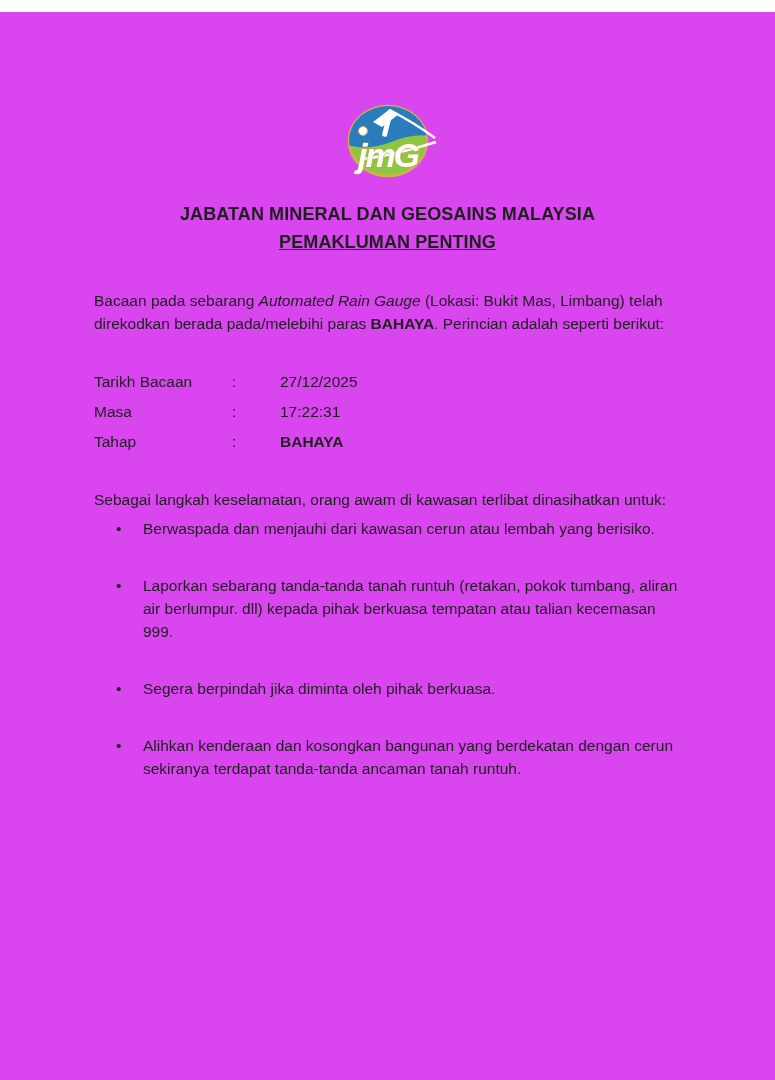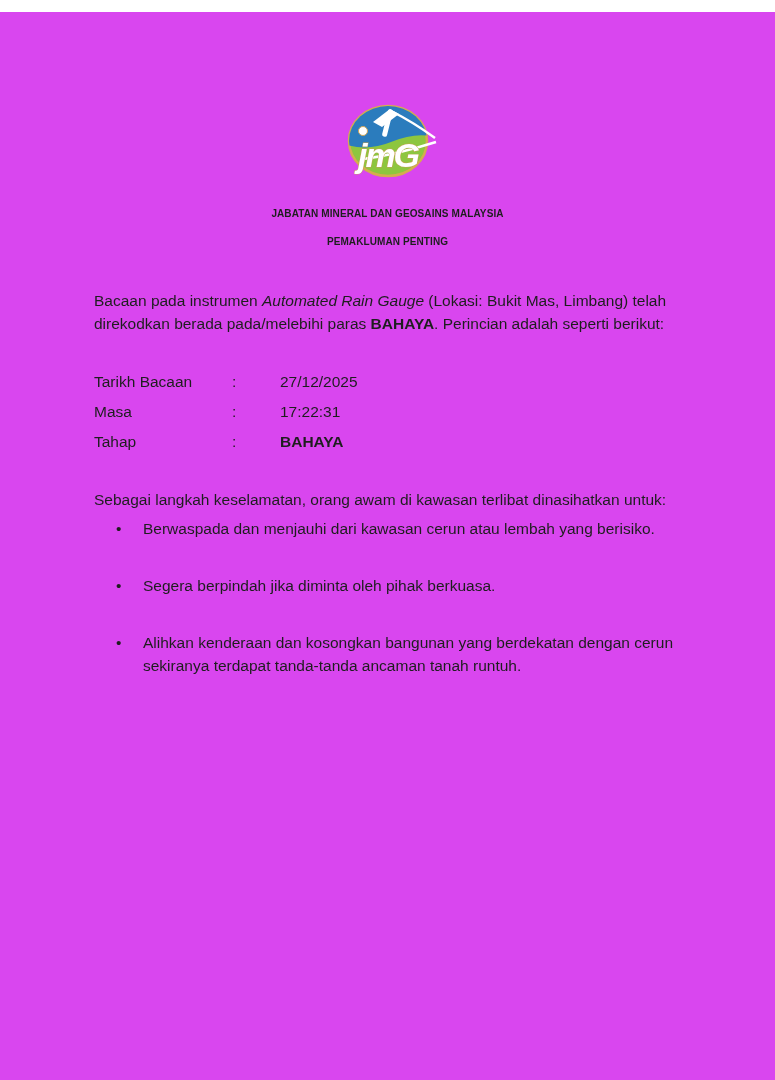--- a/index.html
+++ b/index.html
@@ -17,27 +17,27 @@
     overflow: hidden;
   }
   .logo-wrap {
     padding-top: 85px;
     text-align: center;
   }
   .logo { display: inline-block; }
   .heading {
     text-align: center;
     font-weight: 700;
-    font-size: 10px;
+    font-size: 18px;
     line-height: 14px;
     margin-bottom: 14px;
     letter-spacing: 0.1px;
   }
   .heading.first { margin-top: 18px; }
-  .heading.underline { }
+  .heading.underline { text-decoration: underline; }
   .content {
     padding: 0 94px;
     overflow: hidden; 
   }
   .intro { margin-top: 26px; }
   .intro em { font-style: italic; }
   .intro strong, .dvalue.bold { font-weight: 700; }
   .details { margin-top: 35px; }
   .drow {
     display: grid;
@@ -92,21 +92,21 @@
 
       <text x="55" y="70" text-anchor="middle" font-family="Liberation Sans, sans-serif" font-style="italic" font-weight="bold" font-size="34" letter-spacing="-2" fill="#ffffff" stroke="#c9a151" stroke-width="0.9" paint-order="stroke">jmG</text>
     </svg>
   </div>
 
   <div class="heading first">JABATAN MINERAL DAN GEOSAINS MALAYSIA</div>
   <div class="heading underline">PEMAKLUMAN PENTING</div>
 
   <div class="content">
 
-    <p class="intro"><span>Bacaan pada instrumen </span><em>Automated Rain Gauge</em><span> (Lokasi: Bukit Mas, Limbang) telah direkodkan berada pada/melebihi paras </span><strong>BAHAYA</strong><span>. Perincian adalah seperti berikut:</span></p>
+    <p class="intro"><span>Bacaan pada sebarang </span><em>Automated Rain Gauge</em><span> (Lokasi: Bukit Mas, Limbang) telah direkodkan berada pada/melebihi paras </span><strong>BAHAYA</strong><span>. Perincian adalah seperti berikut:</span></p>
 
     <div class="details">
       <div class="drow">
         <span class="dlabel">Tarikh Bacaan</span>
         <span class="dcolon">:</span>
         <span class="dvalue">27/12/2025</span>
       </div>
       <div class="drow">
         <span class="dlabel">Masa</span>
         <span class="dcolon">:</span>
@@ -116,18 +116,19 @@
         <span class="dlabel">Tahap</span>
         <span class="dcolon">:</span>
         <span class="dvalue bold">BAHAYA</span>
       </div>
     </div>
 
     <p class="advice-intro">Sebagai langkah keselamatan, orang awam di kawasan terlibat dinasihatkan untuk:</p>
 
     <ul class="advice-list">
       <li>Berwaspada dan menjauhi dari kawasan cerun atau lembah yang berisiko.</li>
+      <li>Laporkan sebarang tanda-tanda tanah runtuh (retakan, pokok tumbang, aliran air berlumpur. dll) kepada pihak berkuasa tempatan atau talian kecemasan 999.</li>
       <li>Segera berpindah jika diminta oleh pihak berkuasa.</li>
       <li>Alihkan kenderaan dan kosongkan bangunan yang berdekatan dengan cerun sekiranya terdapat tanda-tanda ancaman tanah runtuh.</li>
     </ul>
 
   </div>
 </div>
 
 </body></html>

